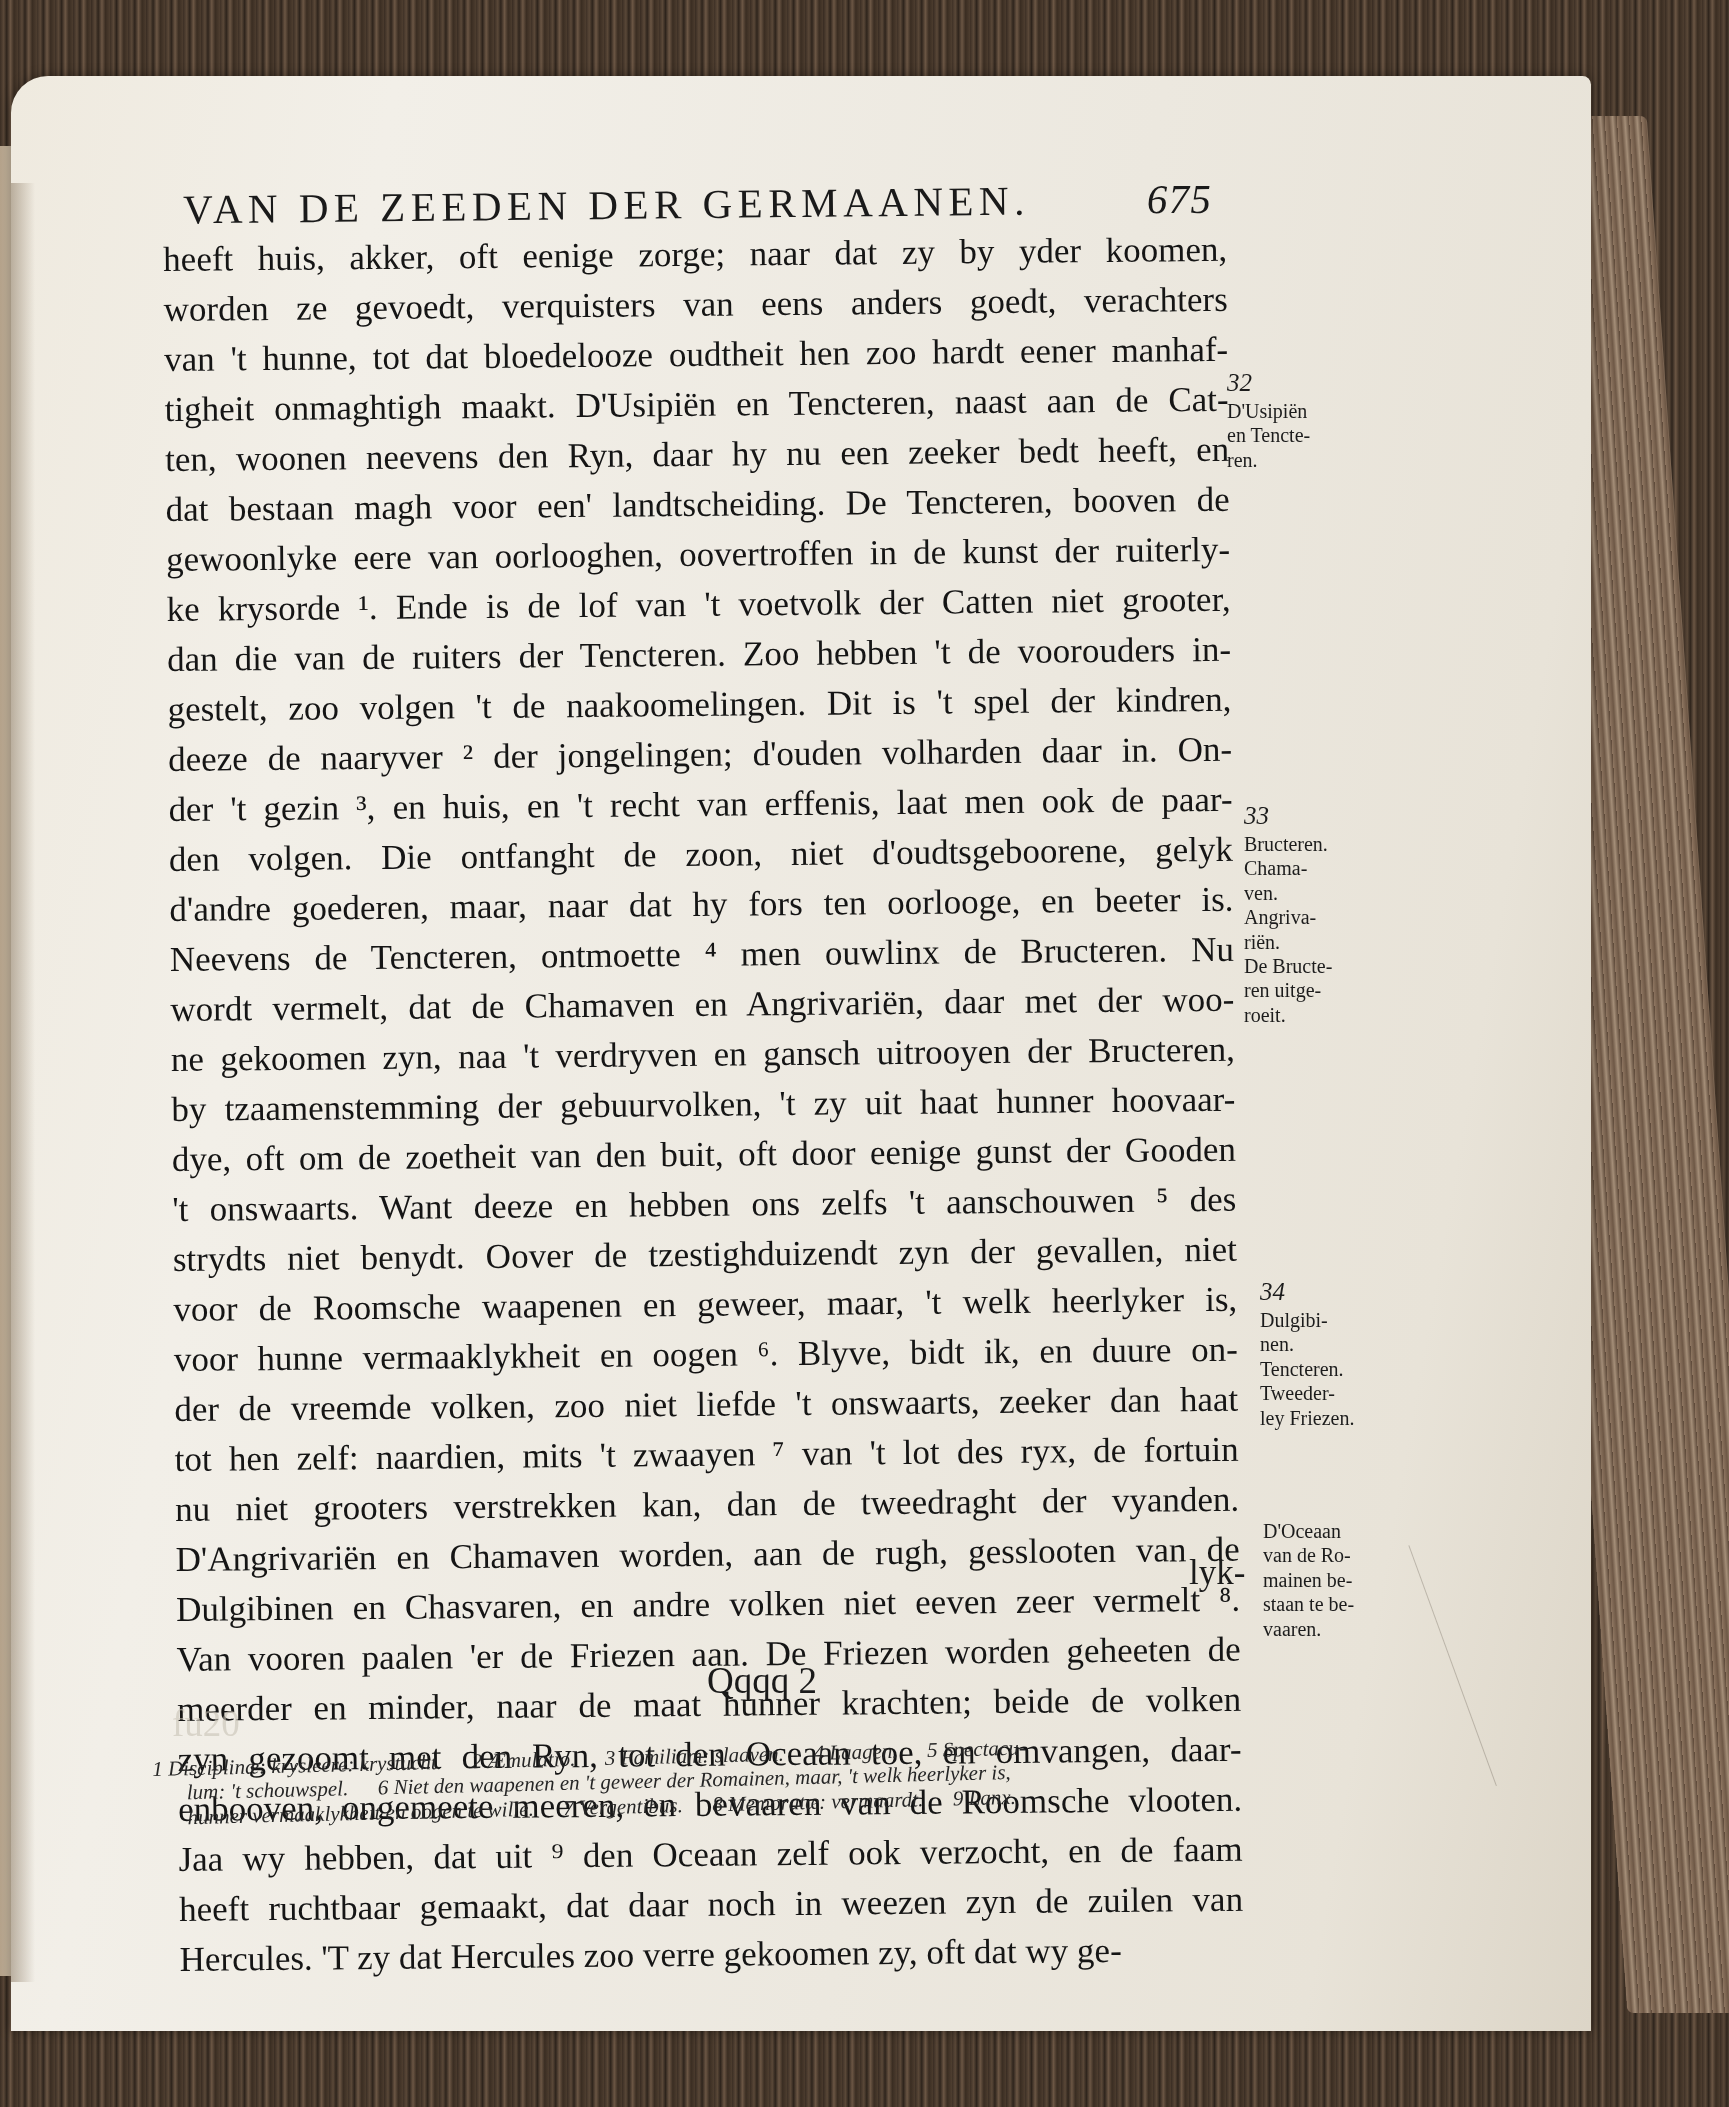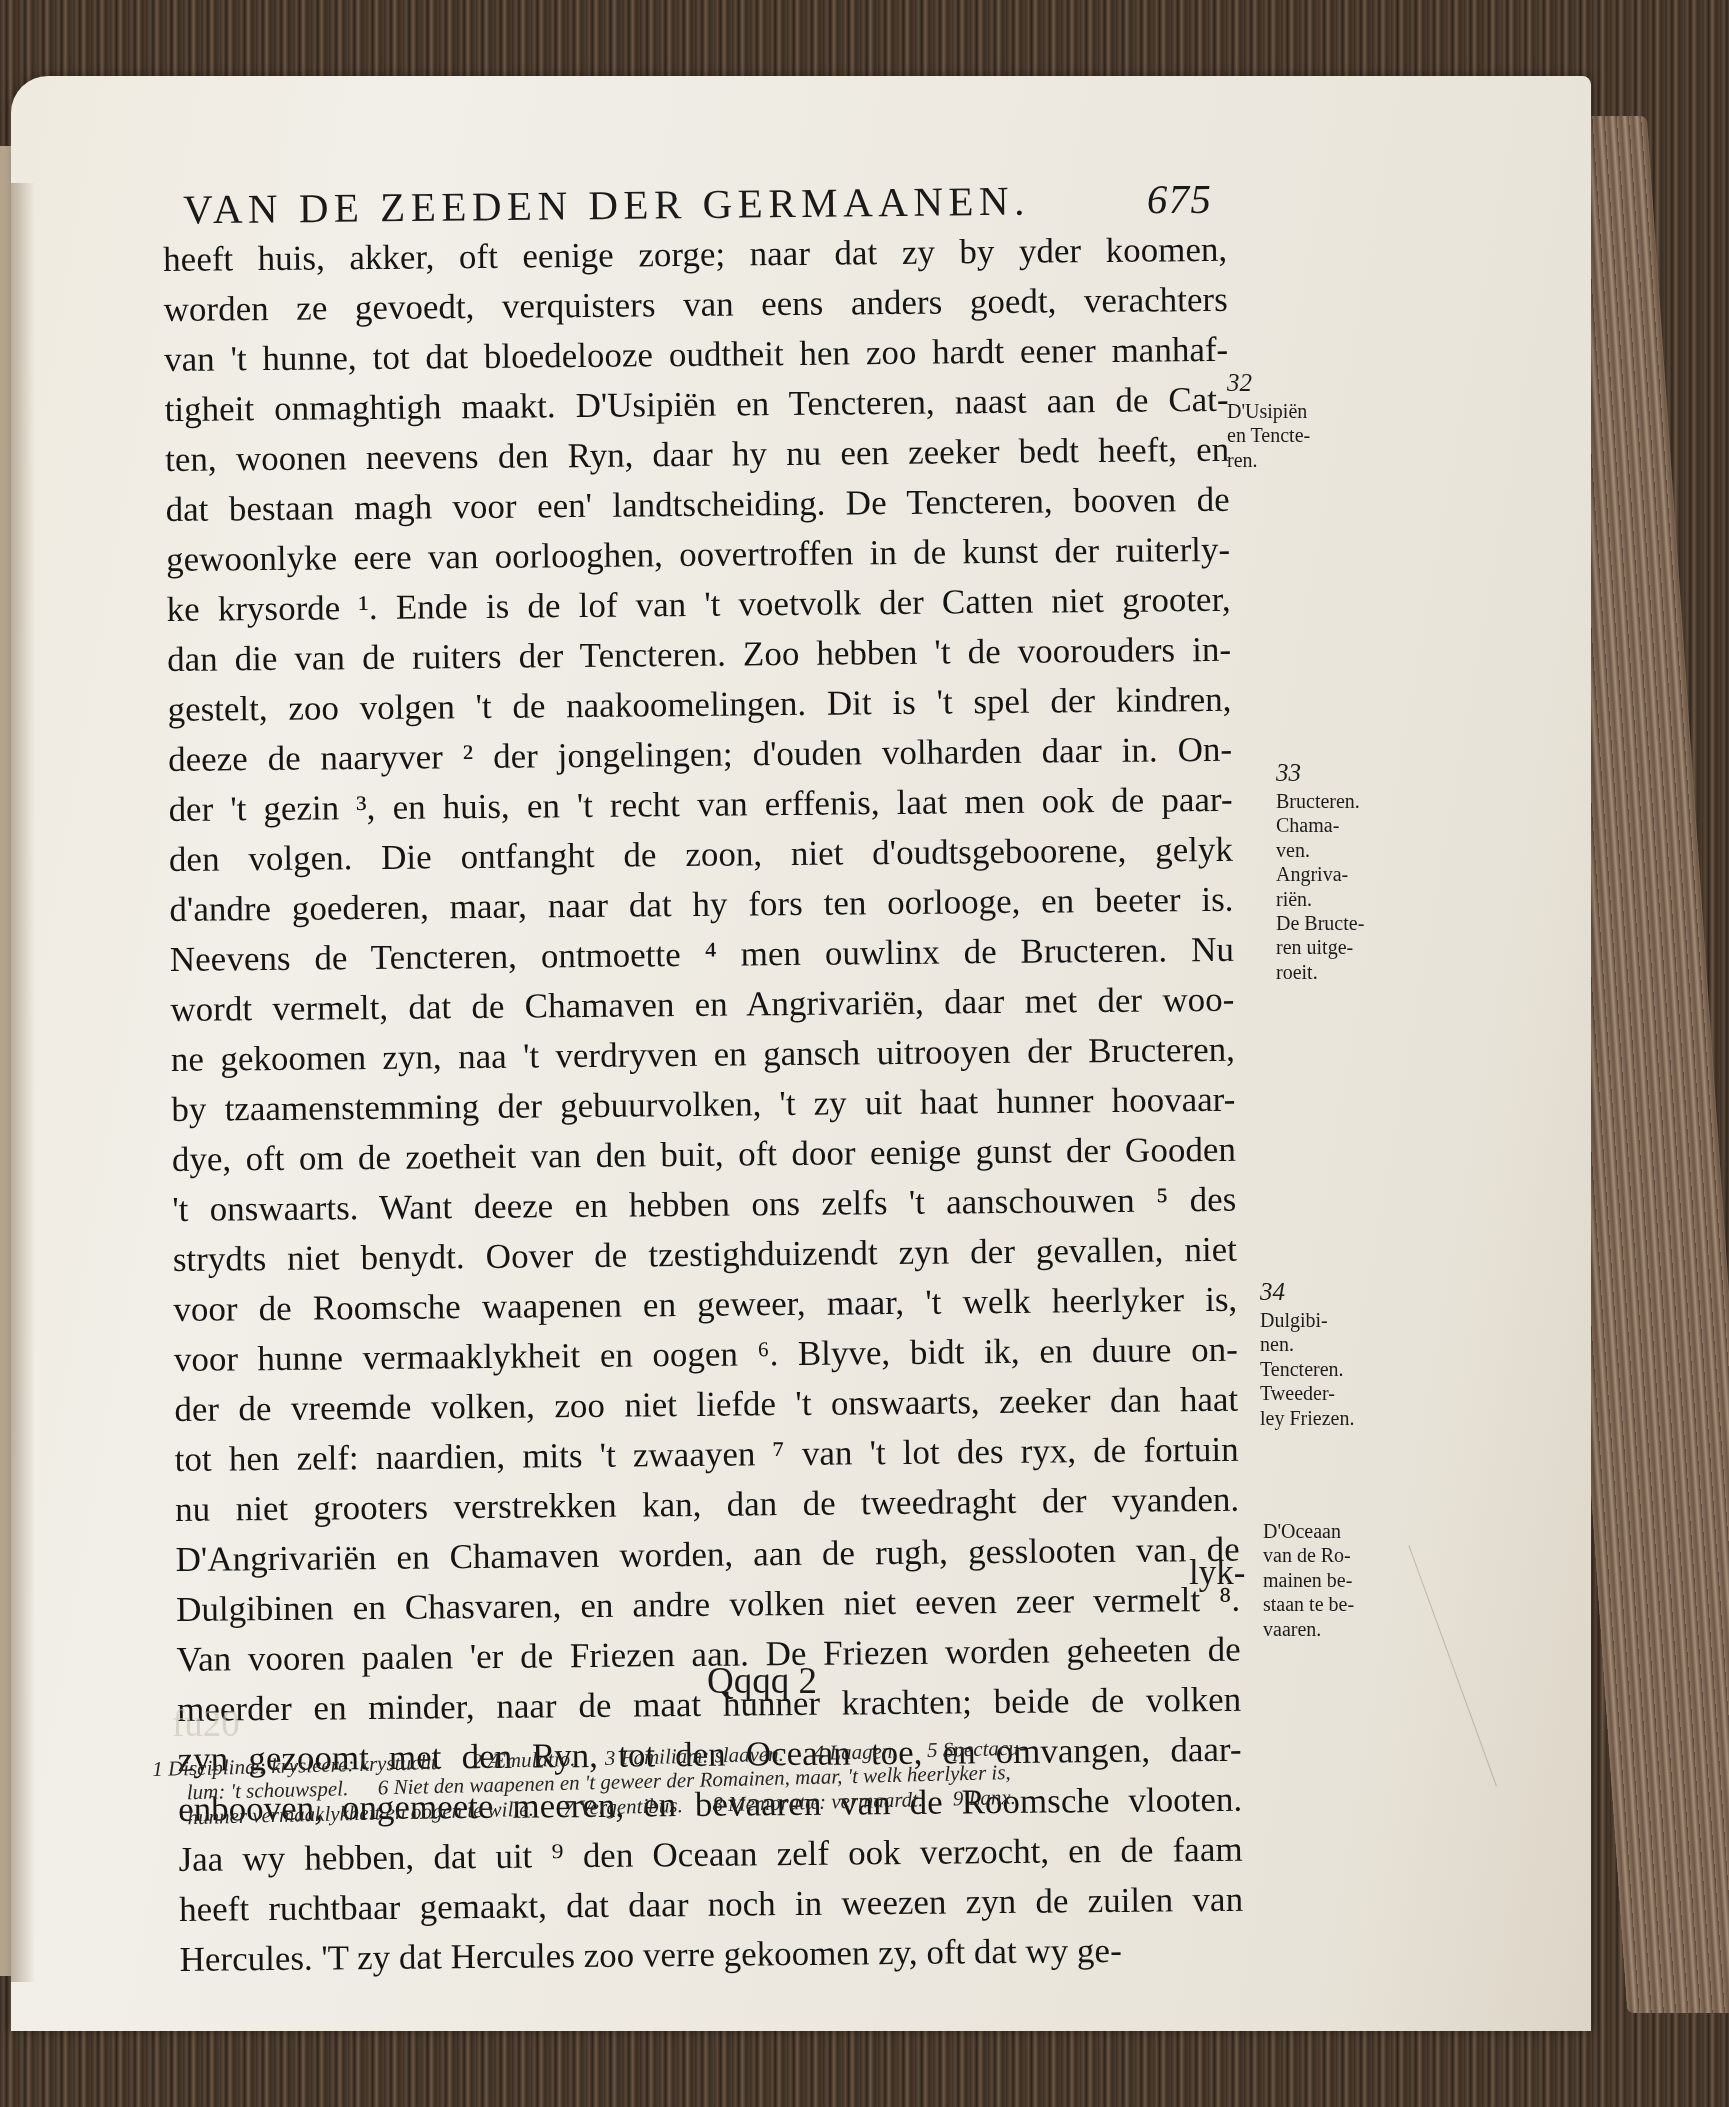--- a/index.html
+++ b/index.html
@@ -39,21 +39,21 @@
   .body-text {
     position:absolute; left:163px; top:235px; width:1064px;
     color:#151515; font-size:35px; line-height:50px;
     transform: rotate(-0.55deg); transform-origin: left top;
   }
   .line { white-space:nowrap; display:block; text-align:justify; text-align-last:justify; height:50px; }
   .line.last { text-align-last:left; }
   .margin-notes { position:absolute; color:#1c1c1c; font-size:20px; line-height:24.4px; }
   .margin-notes .num { font-size:25px; line-height:33px; font-style:italic; }
   .mn32 { left:1227px; top:366px; }
-  .mn33 { left:1244px; top:756px;margin-left:32px; }
+  .mn33 { left:1244px; top:799px; }
   .mn34 { left:1260px; top:1275px; }
   .mnOcean { left:1263px; top:1519px; }
   .sig {
     position:absolute; left:707px; top:1659px; font-size:37px; color:#1a1a1a;
   }
   .catch {
     position:absolute; left:1189px; top:1553px; font-size:35px; color:#1a1a1a;
   }
   .ghost {
     position:absolute; left:172px; top:1702px; font-size:37px; color:#c9c3b6; opacity:0.6;

